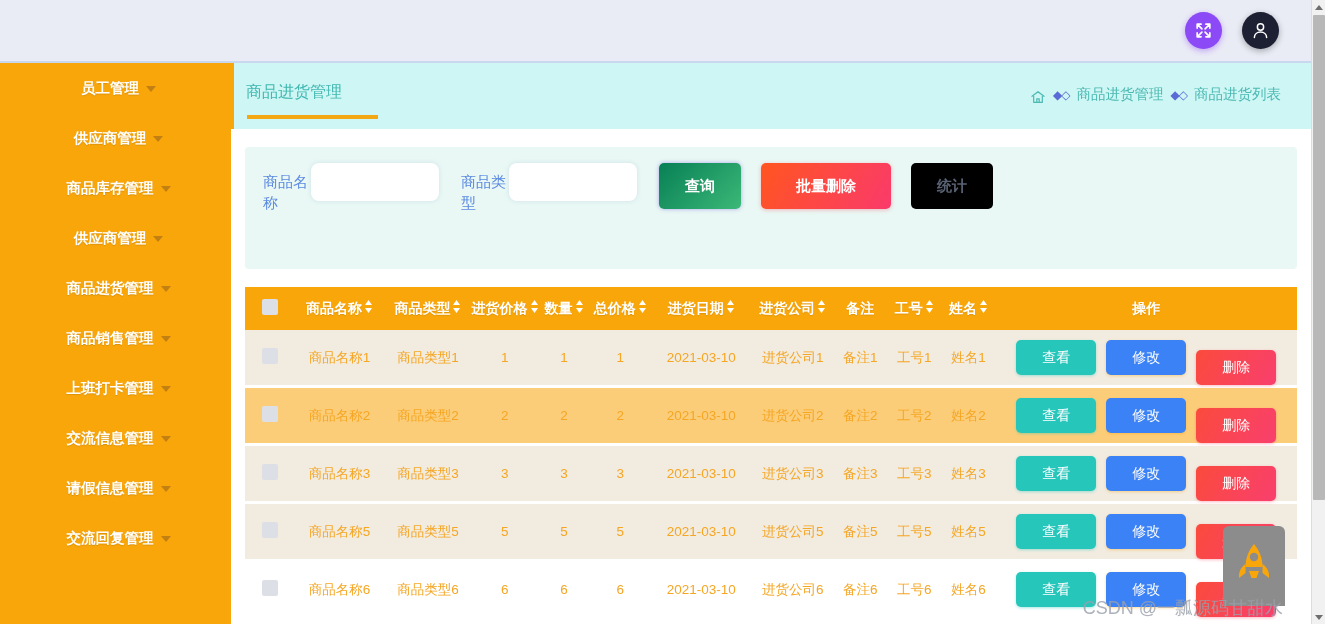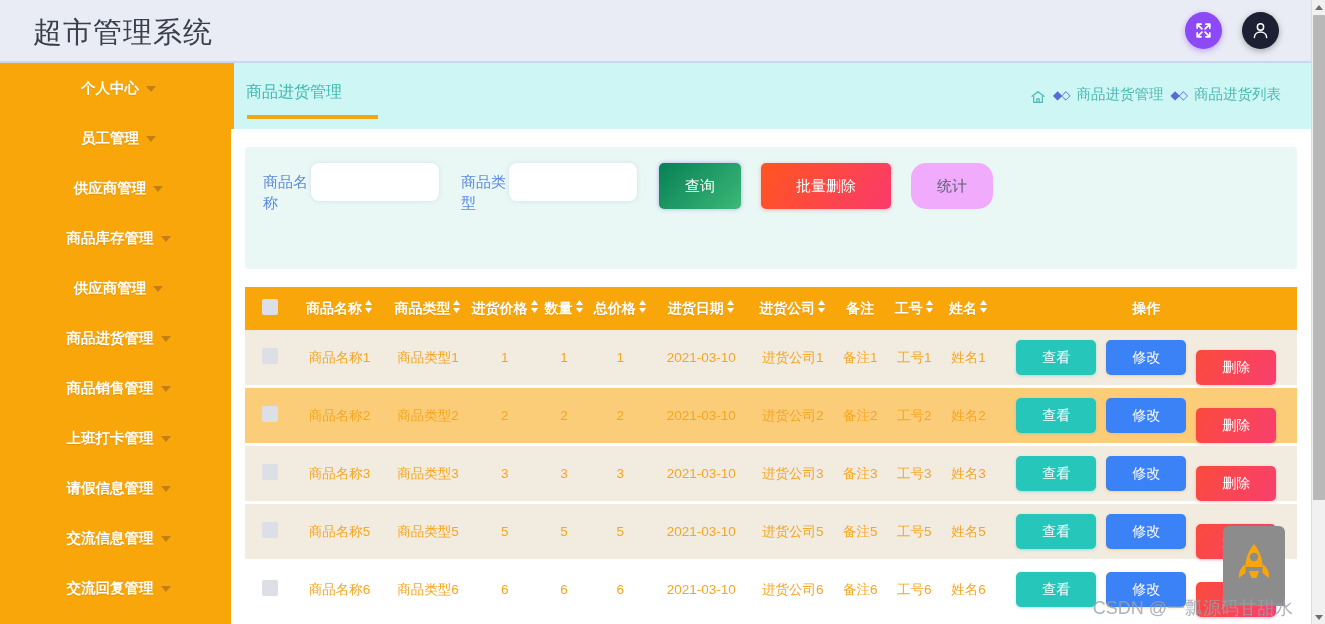--- a/index.html
+++ b/index.html
@@ -98,26 +98,27 @@
     width: 128px; height: 38px; border: none; border-radius: 8px;
     background: #fff; outline: none; padding: 0 10px;
     box-shadow: 0 0 5px rgba(120,150,200,.22);
     font-size: 14px; color: #333;
     font-family: "Liberation Sans", sans-serif;
   }
   .btn {
     height: 46px; min-width: 82px; border: none; border-radius: 5px;
     color: #fff; font-size: 15px; cursor: pointer; margin-right: 20px;
     font-family: "Liberation Sans", sans-serif;
+    font-weight: bold;
   }
   .btn-search { background: linear-gradient(135deg,#088055 0%,#3cb878 100%);
                 box-shadow: 0 0 4px rgba(110,90,230,.5); }
   .btn-batch  { width: 130px; background: linear-gradient(120deg,#ff5520 0%,#fa3a6b 100%);
                 box-shadow: 0 1px 4px rgba(250,60,90,.35); }
-  .btn-stat   { background: #f0abfc; color: #596273; border-radius: 15px; }
+  .btn-stat   { background: #000000; color: #596273; }
 
   
   .table-wrap { padding: 18px 14px 0 14px; }
   table.grid { width: 100%; border-collapse: collapse; table-layout: fixed; }
   table.grid thead th {
     background: #f9a60a; color: #fff; font-size: 14px; font-weight: bold;
     height: 43px; white-space: nowrap; text-align: center;
     text-shadow: 0 1px 1px rgba(0,0,0,.1);
   }
   .sort-ico {
@@ -149,21 +150,21 @@
 
   
   .rocket {
     position: absolute; right: 40px; bottom: 18px;
     width: 62px; height: 80px; background: #8c8c8c;
     border-top-left-radius: 6px; border-top-right-radius: 6px;
     display: flex; align-items: center; justify-content: center;
     cursor: pointer; z-index: 30;
   }
   .watermark {
-    position: absolute; right: 32px; bottom: 4px; z-index: 31;
+    position: absolute; right: 42px; bottom: 4px; z-index: 31;
     font-size: 18px; color: #9aa0ab; white-space: nowrap;
     opacity: .82;
   }
 
   
   .scrollbar {
     position: absolute; right: 0; top: 0; width: 14px; height: 624px;
     background: #f1f1f1; border-left: 1px solid #dcdcdc;
   }
   .sb-arrow {
@@ -183,45 +184,40 @@
     position: absolute; left: 1px; top: 15px; width: 12px; height: 485px;
     background: #b8b8b8; border-radius: 1px; cursor: pointer;
   }
 </style>
 </head>
 <body>
 
 <div id="app">
 
   <div class="header">
-    <div class="header-title">超市管理系统</div>
     <div class="header-actions">
       <button class="circle-btn purple" aria-label="fullscreen">
         <svg width="19" height="19" viewBox="0 0 24 24" fill="none" stroke="#ffffff" stroke-width="2.1" stroke-linecap="round" stroke-linejoin="round">
           <path d="M4 4 L10 10 M4 4 L4 9 M4 4 L9 4"></path>
           <path d="M20 4 L14 10 M20 4 L20 9 M20 4 L15 4"></path>
           <path d="M4 20 L10 14 M4 20 L4 15 M4 20 L9 20"></path>
           <path d="M20 20 L14 14 M20 20 L20 15 M20 20 L15 20"></path>
         </svg>
       </button>
       <button class="circle-btn dark" aria-label="user">
         <svg width="21" height="21" viewBox="0 0 24 24" fill="none" stroke="#ffffff" stroke-width="1.7" stroke-linecap="round">
           <circle cx="12" cy="8" r="3.6"></circle>
           <path d="M5 20c0-4 3.2-6.2 7-6.2S19 16 19 20"></path>
         </svg>
       </button>
     </div>
   </div>
 
   <nav class="sidebar" id="sidebar">
       <div class="side-item">
-        <span>个人中心</span>
-        <span class="caret"></span>
-      </div>
-      <div class="side-item">
         <span>员工管理</span>
         <span class="caret"></span>
       </div>
       <div class="side-item">
         <span>供应商管理</span>
         <span class="caret"></span>
       </div>
       <div class="side-item">
         <span>商品库存管理</span>
         <span class="caret"></span>
@@ -236,25 +232,25 @@
       </div>
       <div class="side-item">
         <span>商品销售管理</span>
         <span class="caret"></span>
       </div>
       <div class="side-item">
         <span>上班打卡管理</span>
         <span class="caret"></span>
       </div>
       <div class="side-item">
+        <span>交流信息管理</span>
+        <span class="caret"></span>
+      </div>
+      <div class="side-item">
         <span>请假信息管理</span>
-        <span class="caret"></span>
-      </div>
-      <div class="side-item">
-        <span>交流信息管理</span>
         <span class="caret"></span>
       </div>
       <div class="side-item">
         <span>交流回复管理</span>
         <span class="caret"></span>
       </div>
     </nav>
 
   <main class="content">
 

